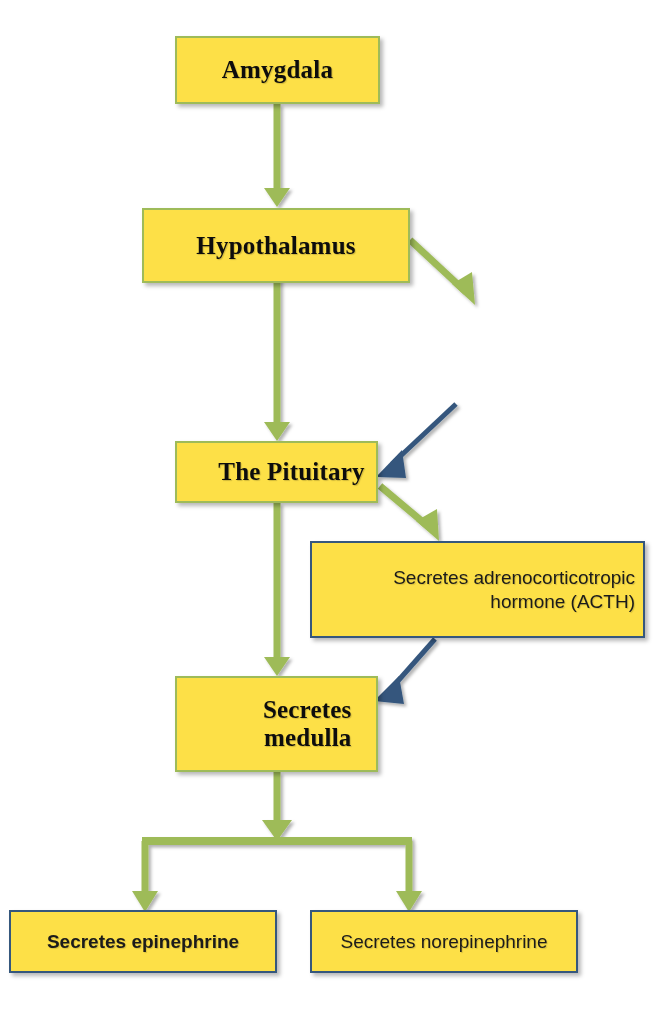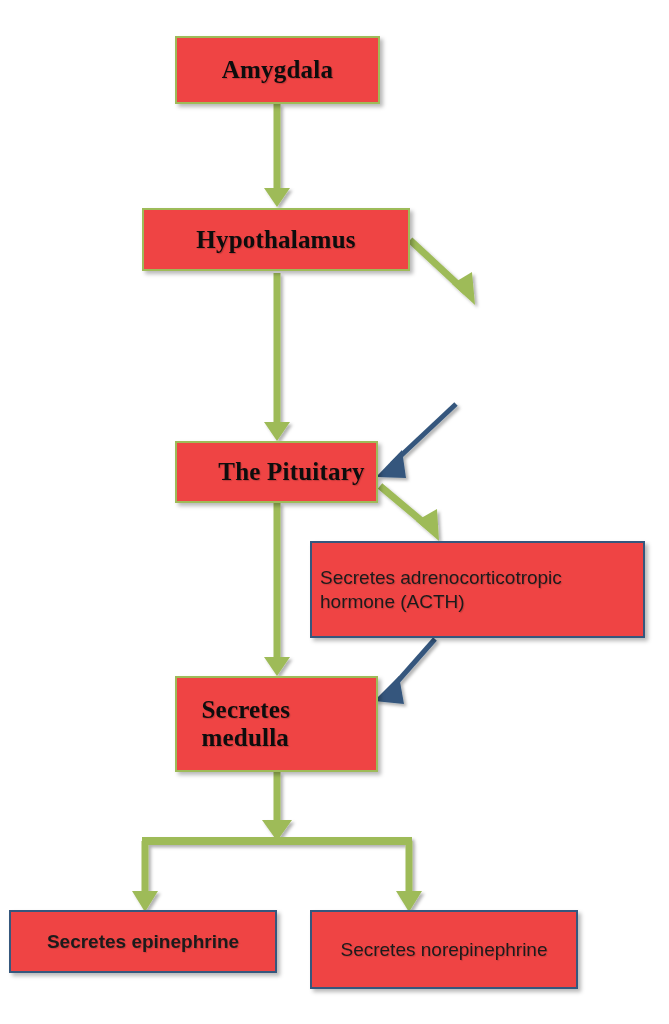--- a/index.html
+++ b/index.html
@@ -19,25 +19,25 @@
     position: absolute;
     left: 0;
     top: 0;
     width: 669px;
     height: 1024px;
     pointer-events: none;
   }
   .node {
     position: absolute;
     box-sizing: border-box;
-    background: #ef4444;
+    background: #fde047;
     display: flex;
     align-items: center;
     justify-content: center;
-    text-align: left;
+    text-align: right;
     box-shadow: 3px 3px 4px rgba(0,0,0,0.28);
     z-index: 2;
   }
   .node-green {
     border: 2px solid #9EBB59;
     font-family: "Liberation Serif", serif;
     font-weight: bold;
     color: #0d0d0d;
     font-size: 25px;
     line-height: 1.12;
@@ -128,38 +128,38 @@
         <polygon points="396,891 422,891 409,912" fill="#9EBB59"></polygon>
       </g>
 
     </g>
   </svg>
 
   <div class="node node-green" style="left:175px; top:36px; width:205px; height:68px;">
     <span class="node-label">Amygdala</span>
   </div>
 
-  <div class="node node-green" style="left:142px; top:208px; width:268px; height:63px;">
+  <div class="node node-green" style="left:142px; top:208px; width:268px; height:75px;">
     <span class="node-label">Hypothalamus</span>
   </div>
 
 
   <div class="node node-green" style="left:175px; top:441px; width:203px; height:62px;padding-left:30px;">
     <span class="node-label">The Pituitary</span>
   </div>
 
   <div class="node node-blue" style="left:310px; top:541px; width:335px; height:97px;">
     <span class="node-label">Secretes adrenocorticotropic hormone (ACTH)</span>
   </div>
 
   <div class="node node-green" style="left:175px; top:676px; width:203px; height:96px;">
     <span class="node-label" style="max-width:150px;">Secretes medulla</span>
   </div>
 
   <div class="node node-blue" style="left:9px; top:910px; width:268px; height:63px;font-weight:bold;">
     <span class="node-label">Secretes epinephrine</span>
   </div>
 
-  <div class="node node-blue" style="left:310px; top:910px; width:268px; height:79px;">
+  <div class="node node-blue" style="left:310px; top:910px; width:268px; height:63px;">
     <span class="node-label">Secretes norepinephrine</span>
   </div>
 
 </div>
 
 </body></html>

